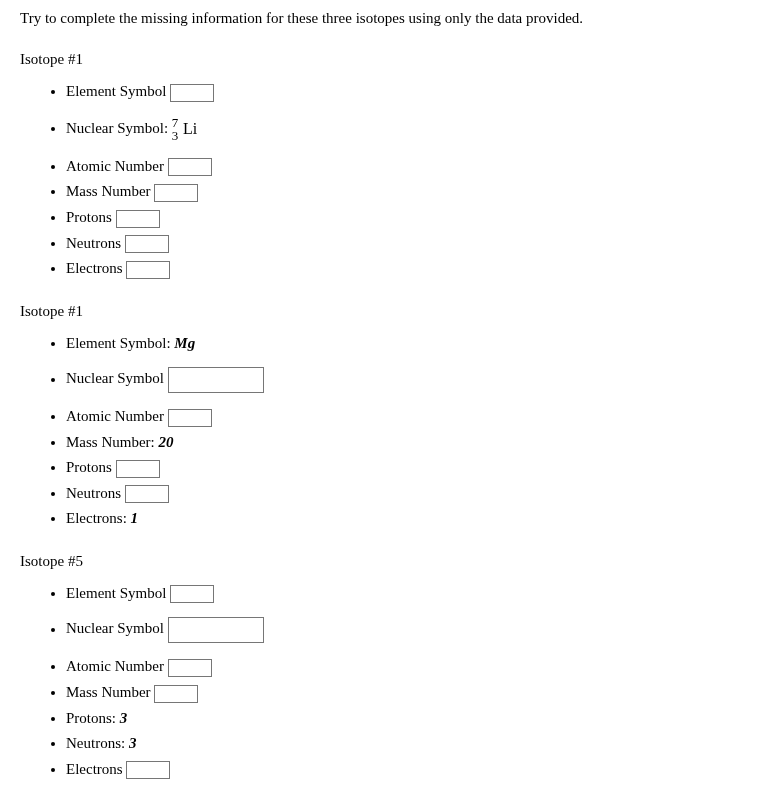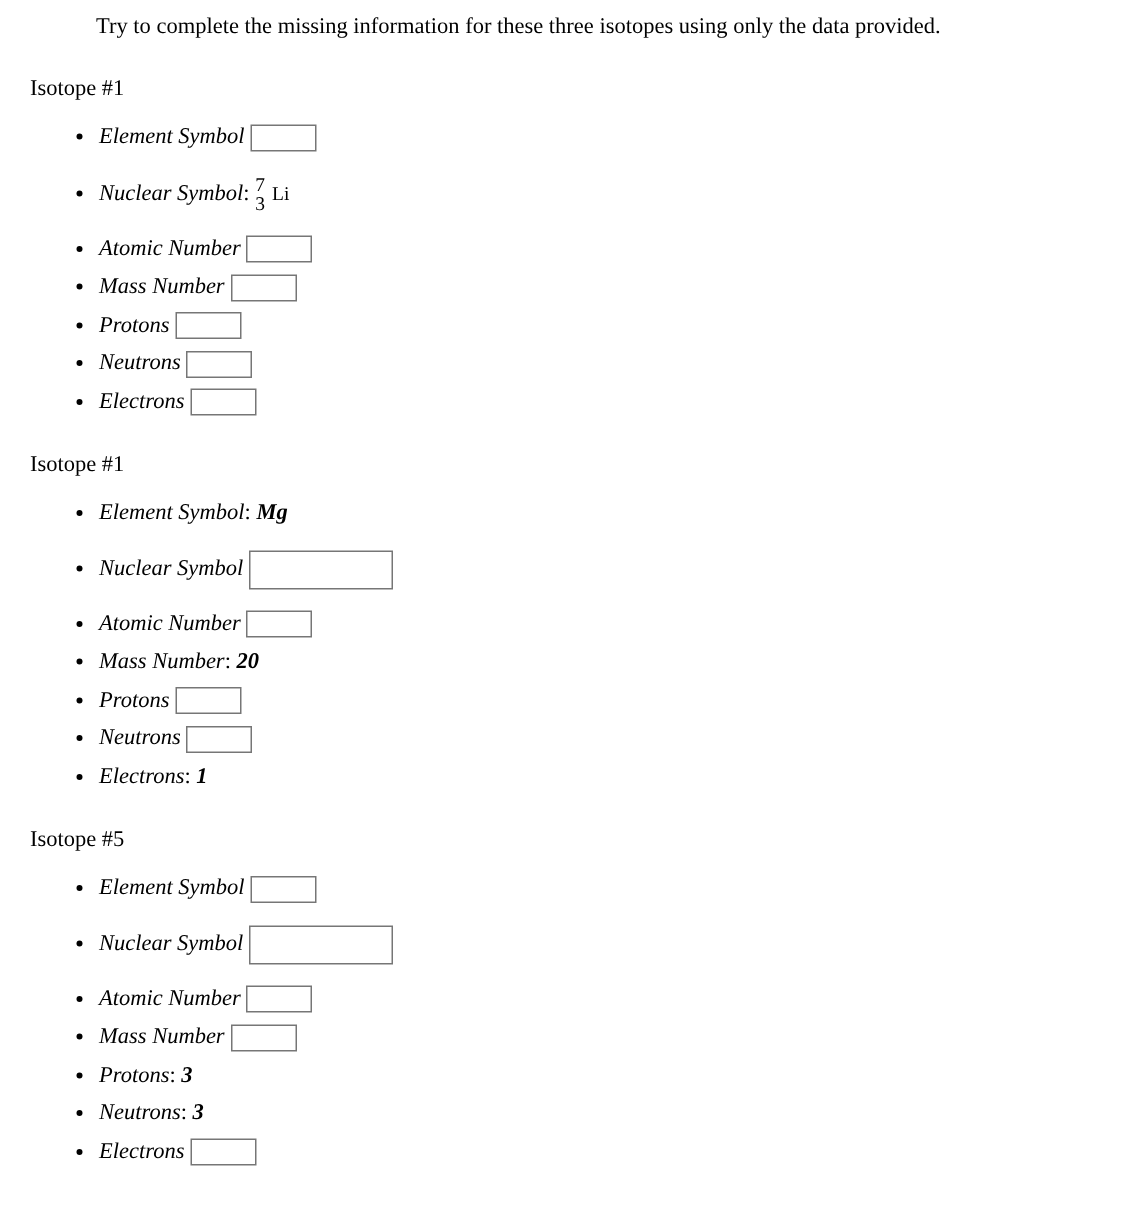--- a/index.html
+++ b/index.html
@@ -7,21 +7,20 @@
     font-size: 15px;
     color: #000;
     margin: 0;
     padding: 10px 20px;
     background: #fff;
     width: 764px;
     box-sizing: border-box;
   }
   .intro {
     margin-bottom: 14px;
-    margin-left: 44px;
   }
   .section-title {
     margin-top: 24px;
     margin-bottom: 8px;
   }
   ul {
     list-style-type: disc;
     padding-left: 46px;
     margin: 8px 0 14px 0;
   }
@@ -65,29 +64,28 @@
     font-size: 13px;
     line-height: 1.05;
     margin-right: 1px;
   }
   .nuc-col .top, .nuc-col .bot {
     display: block;
   }
   .nuc-el {
     display: inline-block;
     vertical-align: middle;
-    font-size: 13px;
+    font-size: 16px;
   }
   .bold {
     font-weight: bold;
     font-style: italic;
   }
   .label {
     display: inline;
-    font-style: italic;
   }
 </style>
 </head>
 <body>
 
 <div class="intro">Try to complete the missing information for these three isotopes using only the data provided.</div>
 
 <div class="section-title">Isotope #1</div>
 <ul>
   <li class="spaced">

